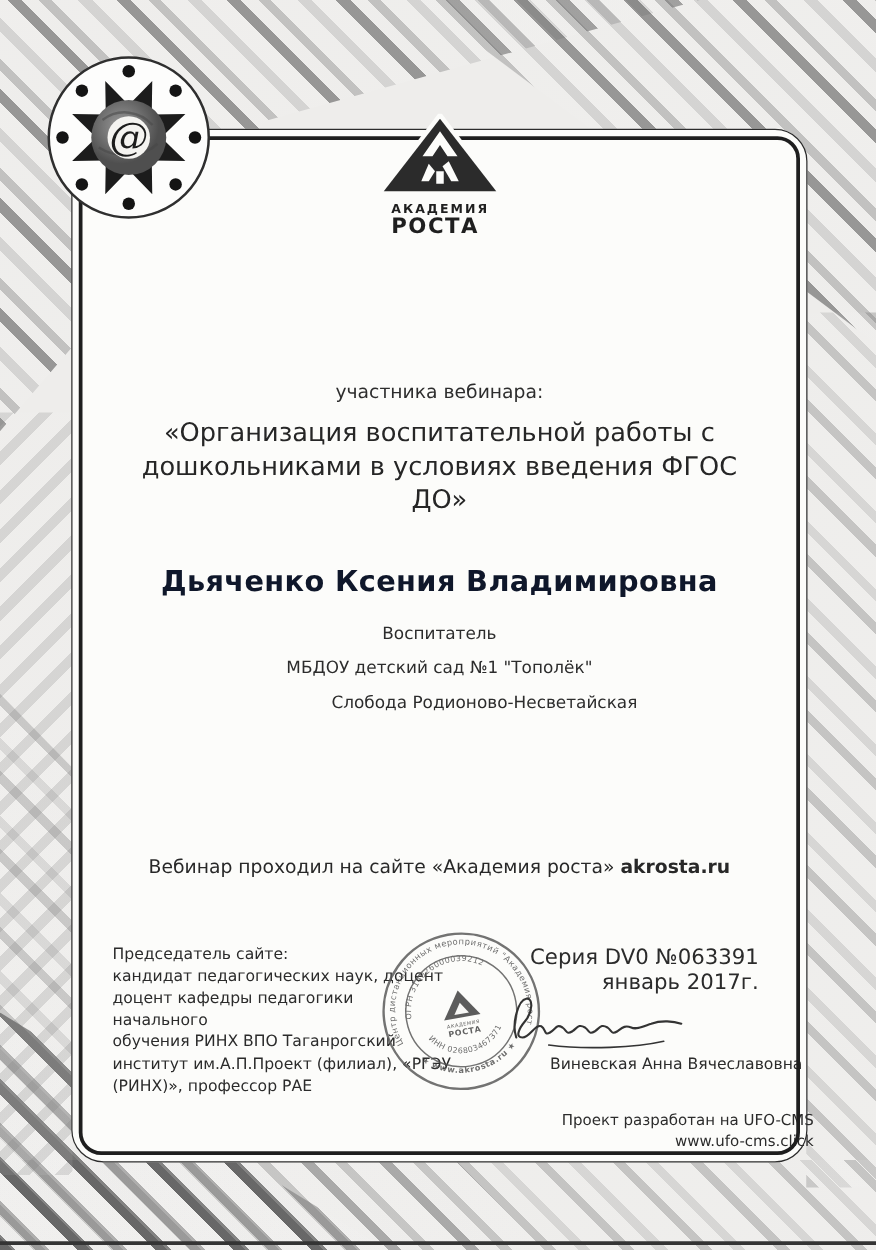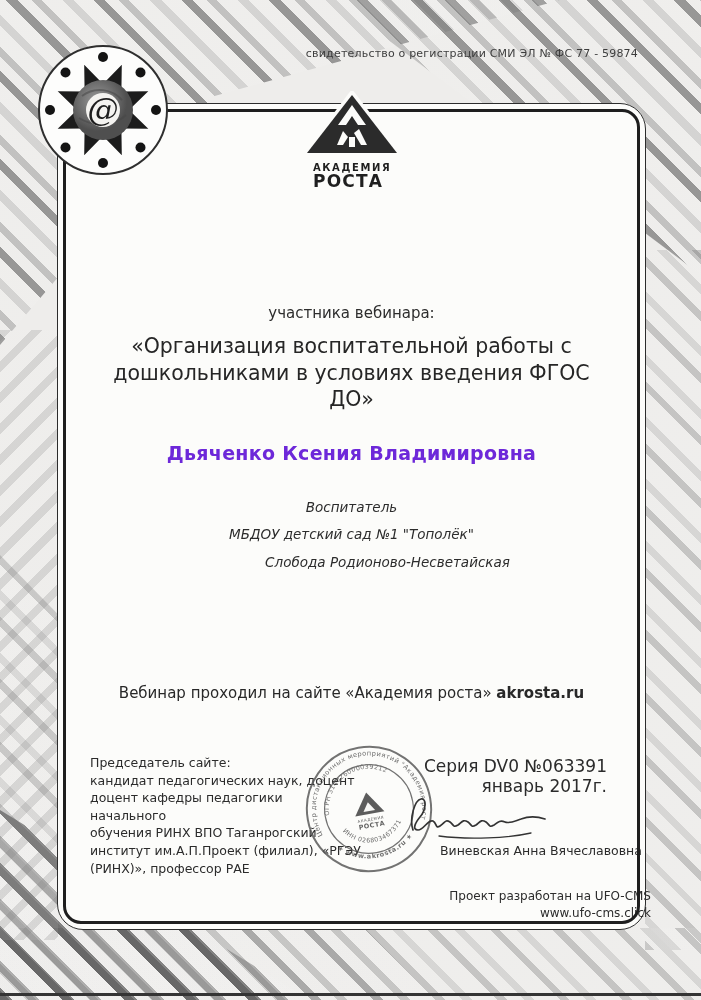--- a/index.html
+++ b/index.html
@@ -58,23 +58,23 @@
     color:#1f1f1f; margin:-3px 0 0 10px; line-height:1.1; }
   #ak-logo .l2 { font-size:17px; font-weight:bold; letter-spacing:1.2px;
     color:#1f1f1f; margin:0 0 0 10px; line-height:1.05; }
 
   .frame-center { left:57px; width:589px; text-align:center; z-index:3; }
   #cert-title { top:197px; font-size:46px; font-weight:800; letter-spacing:2px;
     color:#3a3a3a; }
   #subtitle { top:304px; font-size:15px; color:#2d2d2d; }
   #webinar-title { top:333px; left:97px; width:509px; text-align:center;
     font-size:20.5px; line-height:26.5px; color:#262626; z-index:3; }
-  #participant { top:442px; font-size:19px; font-weight:bold; color:#6d28d9;
+  #participant { top:453px; font-size:23px; font-weight:bold; color:#0f172a;
     letter-spacing:.3px; }
-  .it { font-style:italic; font-size:13.5px; color:#2c2c2c; white-space:nowrap; }
+  .it { font-size:13.5px; color:#2c2c2c; white-space:nowrap; }
   #pos { top:499px; } #inst { top:526px; } #loc { top:554px;margin-left:36px; }
   #duration { top:663px; font-size:15px; color:#282828; }
   #site-line { top:684px; font-size:15px; color:#282828; }
   #site-line b { font-weight:bold; }
 
   #jury { left:90px; top:754px; width:272px; font-size:12.5px;
     line-height:17.6px; color:#2b2b2b; z-index:3; }
   #issue { right:94px; top:757px; text-align:right; font-size:17px;
     line-height:19.5px; color:#2b2b2b; z-index:3; }
   #stamp { left:300px; top:740px; width:138px; height:138px; z-index:5;
@@ -92,21 +92,20 @@
 
   <div class="stripes pal-a" id="st-tl"></div>
   <div class="stripes pal-a" id="st-tr"></div>
   <div class="stripes pal-b" id="st-r"></div>
   <div class="stripes pal-b" id="st-bot"></div>
   <div class="stripes pal-b" id="st-bl"></div>
   <div class="stripes pal-c" id="st-blc"></div>
   <div class="stripes pal-d" id="st-l"></div>
   <div class="abs" id="scan-bottom-line"></div>
 
-  <div class="abs" id="reg-note">свидетельство о регистрации СМИ ЭЛ № ФС 77 - 59874</div>
 
   <div class="abs" id="frame-bg"></div>
   <div class="abs" id="frame-border-outer"></div>
   <div class="abs" id="frame-border-inner"></div>
 
   <div class="abs" id="media-logo">
     <svg width="134" height="134" viewBox="-67 -67 134 134">
       <defs>
         <radialGradient id="globeG" cx="40%" cy="35%">
           <stop offset="0%" stop-color="#9a9a9a"></stop>

